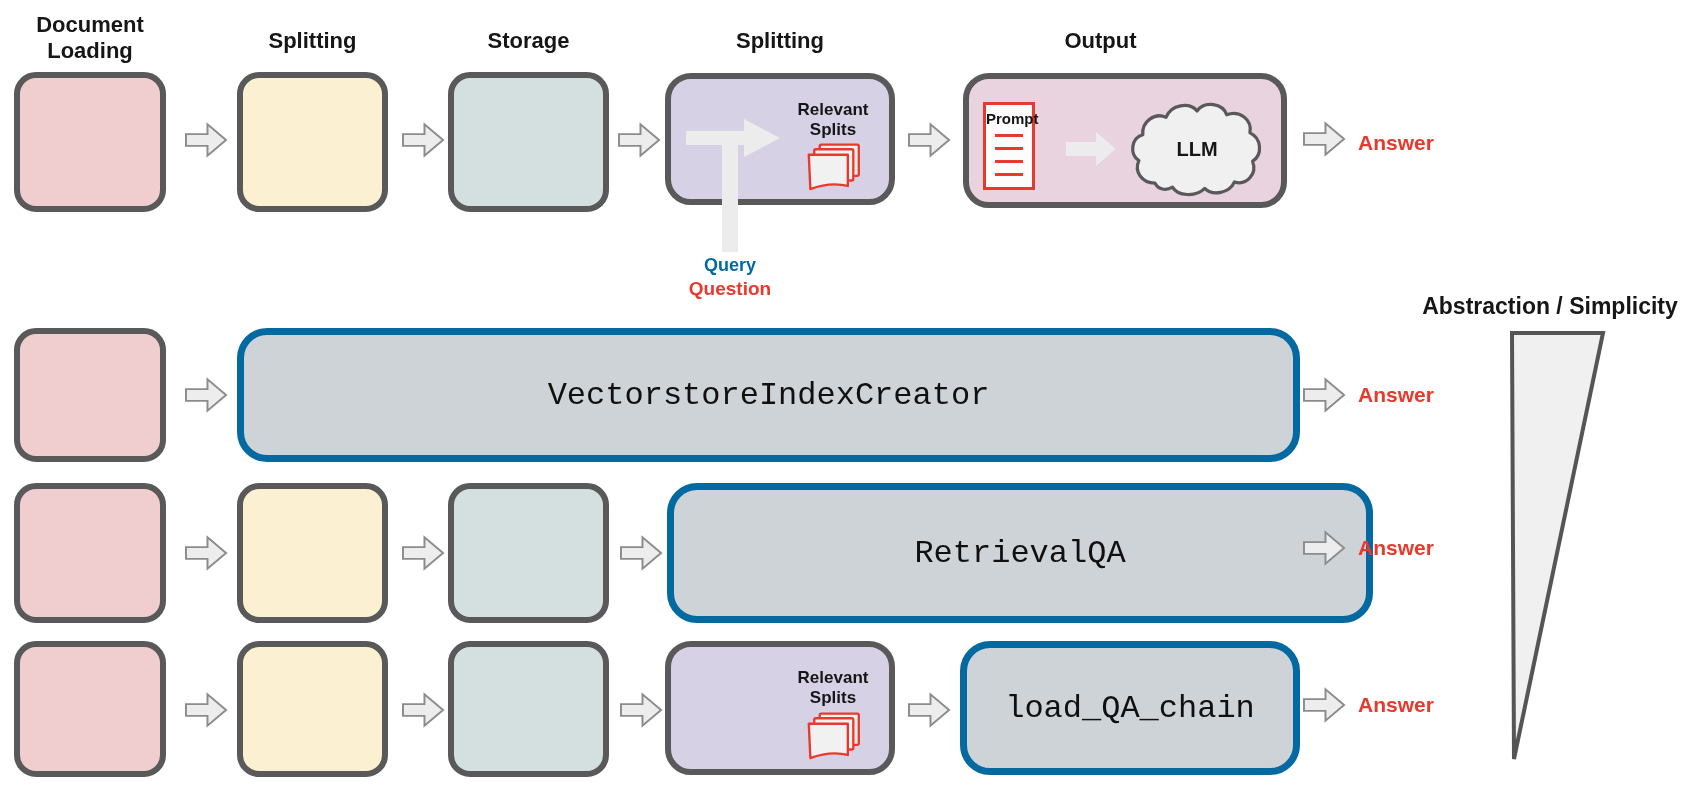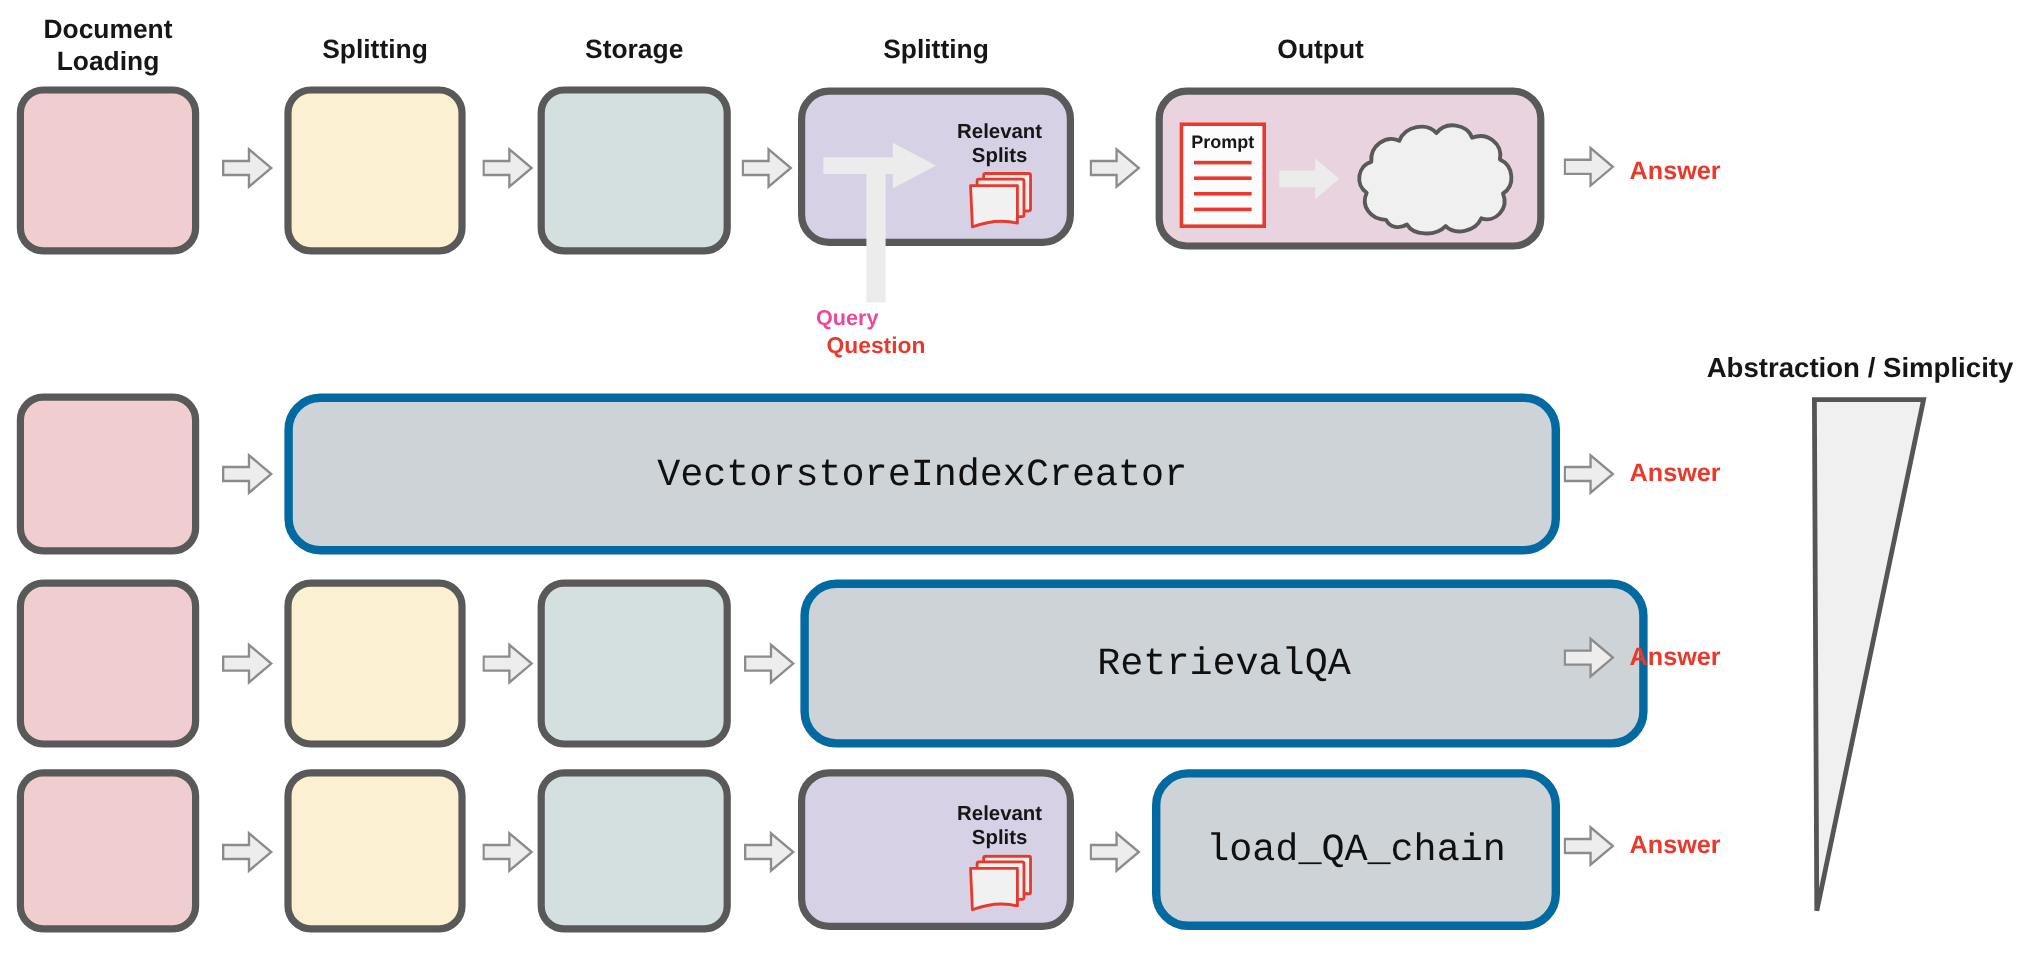--- a/index.html
+++ b/index.html
@@ -4,41 +4,41 @@
 <style>
   html,body{margin:0;padding:0;background:#ffffff;}
   .canvas{
     position:relative;width:1690px;height:797px;background:#ffffff;overflow:hidden;
     font-family:"Liberation Sans", sans-serif;color:#111;border-radius:25px;
   }
   .abs{position:absolute;}
   
   .stage-label{font-weight:bold;font-size:22px;line-height:26px;text-align:center;color:#161616;}
   .mini-label{font-weight:bold;font-size:17px;line-height:20px;text-align:center;color:#161616;}
-  .query-label{font-weight:bold;font-size:18px;line-height:20px;text-align:left;color:#ec4899;}
+  .query-label{font-weight:bold;font-size:18px;line-height:20px;text-align:center;color:#0369a1;}
   .question-label{font-weight:bold;font-size:19px;line-height:22px;text-align:center;color:#e9392c;}
   .answer-label{font-weight:bold;font-size:21px;line-height:24px;color:#e9392c;text-align:left;}
   .axis-label{font-weight:bold;font-size:23px;line-height:26px;text-align:center;color:#161616;}
   
   .box{box-sizing:border-box;border:6px solid #595959;border-radius:22px;}
   .box.pink{background:#f0cdce;}
   .box.yellow{background:#fbf1d2;}
   .box.teal{background:#d4e0df;}
   .box.purple{background:#d6d1e5;border-radius:26px;}
   .box.magenta{background:#e8d3de;border-radius:26px;}
   .box.grayband{background:#ced3d8;border:7px solid #0369a1;border-radius:30px;
     display:flex;align-items:center;justify-content:center;}
   .code-text{font-family:"Liberation Mono", monospace;font-size:32px;color:#101010;white-space:pre;}
   
   .arr{display:block;}
   .arr polygon{fill:#ededed;stroke:#8c8c8c;stroke-width:2;stroke-linejoin:miter;}
   .flow polygon{fill:#ececec;stroke:none;}
   .stem{background:#ececec;z-index:6;}
   
-  .prompt-doc{box-sizing:border-box;width:72px;height:88px;background:#fcfcfc;
+  .prompt-doc{box-sizing:border-box;width:52px;height:88px;background:#fcfcfc;
     border:3px solid #e9392c;z-index:3;}
   .prompt-title{font-weight:bold;font-size:15px;text-align:center;margin:5px 0 7px 0;color:#161616;}
   .pline{border-top:3px solid #e9392c;margin:0 9px 10px 9px;height:0;}
   
   .docs path,.docs rect{fill:#f1f1f1;stroke:#e9392c;stroke-width:3;stroke-linejoin:round;}
   
   .cloud path{fill:#f0f0f0;stroke:#595959;stroke-width:5;stroke-linejoin:round;}
   .cloud-label{font-weight:bold;font-size:20px;color:#161616;display:flex;
     align-items:center;justify-content:center;z-index:4;}
   
@@ -95,20 +95,21 @@
     <div class="pline"></div>
     <div class="pline"></div>
     <div class="pline"></div>
   </div>
   <svg class="abs flow" style="left:1066px;top:131px;z-index:2;" width="52" height="36" viewBox="0 0 52 36">
       <polygon points="0,11 30,11 30,1 50,18 30,35 30,25 0,25"></polygon>
     </svg>
   <svg class="abs cloud" style="left:1126px;top:90px;z-index:3;" width="142" height="118" viewBox="0 0 220 170">
     <path d="M45,138 C25,138 12,120 20,103 C5,93 8,68 26,63 C24,42 45,28 62,36 C70,16 98,12 110,26 C122,10 150,14 156,32 C176,24 196,40 192,60 C210,68 212,94 196,104 C204,124 186,142 168,136 C160,154 134,158 122,146 C108,160 80,158 72,144 C62,150 50,148 45,138 Z"></path>
   </svg>
+  <div class="abs cloud-label" style="left:1126px;top:90px;width:142px;height:118px;">LLM</div>
 
   <svg class="abs arr" style="left:1303px;top:120px;" width="43" height="38" viewBox="0 0 44 38">
       <polygon points="1,13 23,13 23,3 42,19 23,35 23,25 1,25"></polygon>
     </svg>
   <div class="abs answer-label" style="left:1358px;top:131px;width:110px;">Answer</div>
 
   <div class="abs query-label" style="left:680px;top:255px;width:100px;">Query</div>
   <div class="abs question-label" style="left:665px;top:278px;width:130px;">Question</div>
 
   <div class="abs box pink" style="left:14px;top:328px;width:152px;height:134px;"></div>

